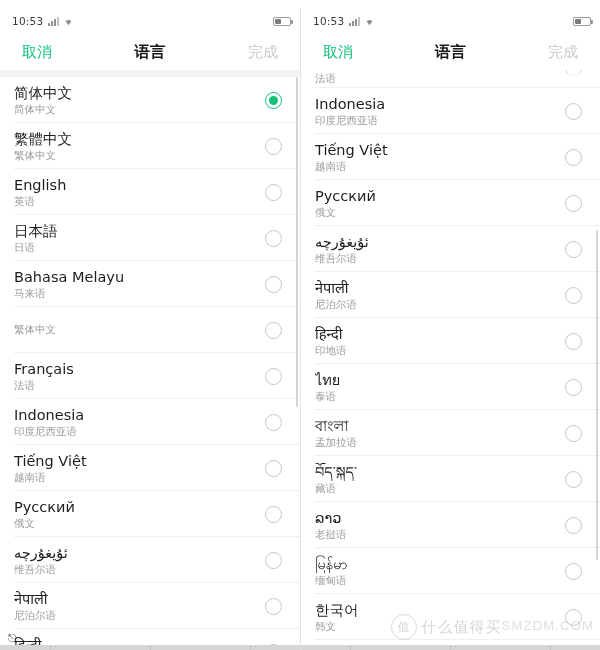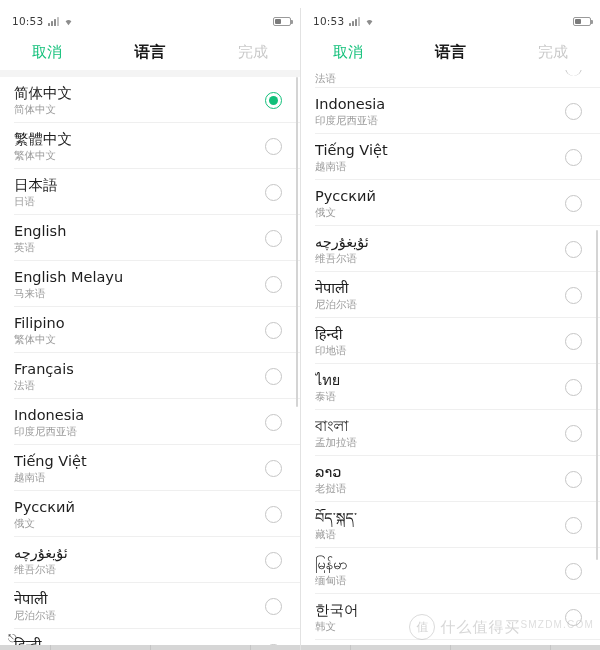--- a/index.html
+++ b/index.html
@@ -47,21 +47,21 @@
   .battery::after {
     content:""; position:absolute; right:-3px; top:2.5px;
     width:2px; height:4px; background:#9a9a9a; border-radius:0 1px 1px 0;
   }
   .battery-fill { height:100%; background:#7b7b7b; border-radius:1px; }
 
   
   .header {
     height:36px;
     display:flex; align-items:center;
-    padding:0 32px;
+    padding:0 22px;
     background:#ffffff;
     position:relative;
   }
   .hdr-cancel { font-size:15px; color:#12c07a; }
   .hdr-title {
     position:absolute; left:0; right:0; text-align:center;
     font-size:15.5px; font-weight:bold; color:#1a1a1a;
     pointer-events:none;
   }
   .hdr-done { margin-left:auto; font-size:15px; color:#c9c9c9; z-index:1; }
@@ -145,21 +145,21 @@
     pointer-events:none;
   }
   .wm-logo {
     width:26px; height:26px; border-radius:50%;
     border:1.6px solid #a8a8a8;
     display:flex; align-items:center; justify-content:center;
     font-size:12px; color:#9a9a9a;
   }
   .wm-texts { display:flex; flex-direction:row; line-height:1.1; }
   .wm-main { font-size:15px; color:#a0a0a0; letter-spacing:1px; }
-  .wm-sub { font-size:10px; color:#b0b0b0; letter-spacing:1.2px;text-align:center; }
+  .wm-sub { font-size:13px; color:#b0b0b0; letter-spacing:1.2px;text-align:center; }
 </style>
 </head>
 <body>
 
 <div class="screens">
 
   <div class="phone left">
 
     <div class="statusbar">
       <div class="sb-time">10:53</div>
@@ -200,42 +200,41 @@
           </div>
           <div class="row">
             <div class="row-texts">
               <div class="row-native">繁體中文</div>
               <div class="row-sub">繁体中文</div>
             </div>
             <div class="radio"></div>
           </div>
           <div class="row">
             <div class="row-texts">
+              <div class="row-native">English</div>
+              <div class="row-sub">英语</div>
+            </div>
+            <div class="radio"></div>
+          </div>
+          <div class="row">
+            <div class="row-texts">
               <div class="row-native">日本語</div>
               <div class="row-sub">日语</div>
             </div>
             <div class="radio"></div>
           </div>
           <div class="row">
             <div class="row-texts">
-              <div class="row-native">English</div>
-              <div class="row-sub">英语</div>
-            </div>
-            <div class="radio"></div>
-          </div>
-          <div class="row">
-            <div class="row-texts">
-              <div class="row-native">English Melayu</div>
+              <div class="row-native">Bahasa Melayu</div>
               <div class="row-sub">马来语</div>
             </div>
             <div class="radio"></div>
           </div>
           <div class="row">
             <div class="row-texts">
-              <div class="row-native">Filipino</div>
               <div class="row-sub">繁体中文</div>
             </div>
             <div class="radio"></div>
           </div>
           <div class="row">
             <div class="row-texts">
               <div class="row-native">Français</div>
               <div class="row-sub">法语</div>
             </div>
             <div class="radio"></div>
@@ -384,29 +383,29 @@
           </div>
           <div class="row">
             <div class="row-texts">
               <div class="row-native">বাংলা</div>
               <div class="row-sub">孟加拉语</div>
             </div>
             <div class="radio"></div>
           </div>
           <div class="row">
             <div class="row-texts">
+              <div class="row-native">བོད་སྐད་</div>
+              <div class="row-sub">藏语</div>
+            </div>
+            <div class="radio"></div>
+          </div>
+          <div class="row">
+            <div class="row-texts">
               <div class="row-native">ລາວ</div>
               <div class="row-sub">老挝语</div>
-            </div>
-            <div class="radio"></div>
-          </div>
-          <div class="row">
-            <div class="row-texts">
-              <div class="row-native">བོད་སྐད་</div>
-              <div class="row-sub">藏语</div>
             </div>
             <div class="radio"></div>
           </div>
           <div class="row">
             <div class="row-texts">
               <div class="row-native">မြန်မာ</div>
               <div class="row-sub">缅甸语</div>
             </div>
             <div class="radio"></div>
           </div>

